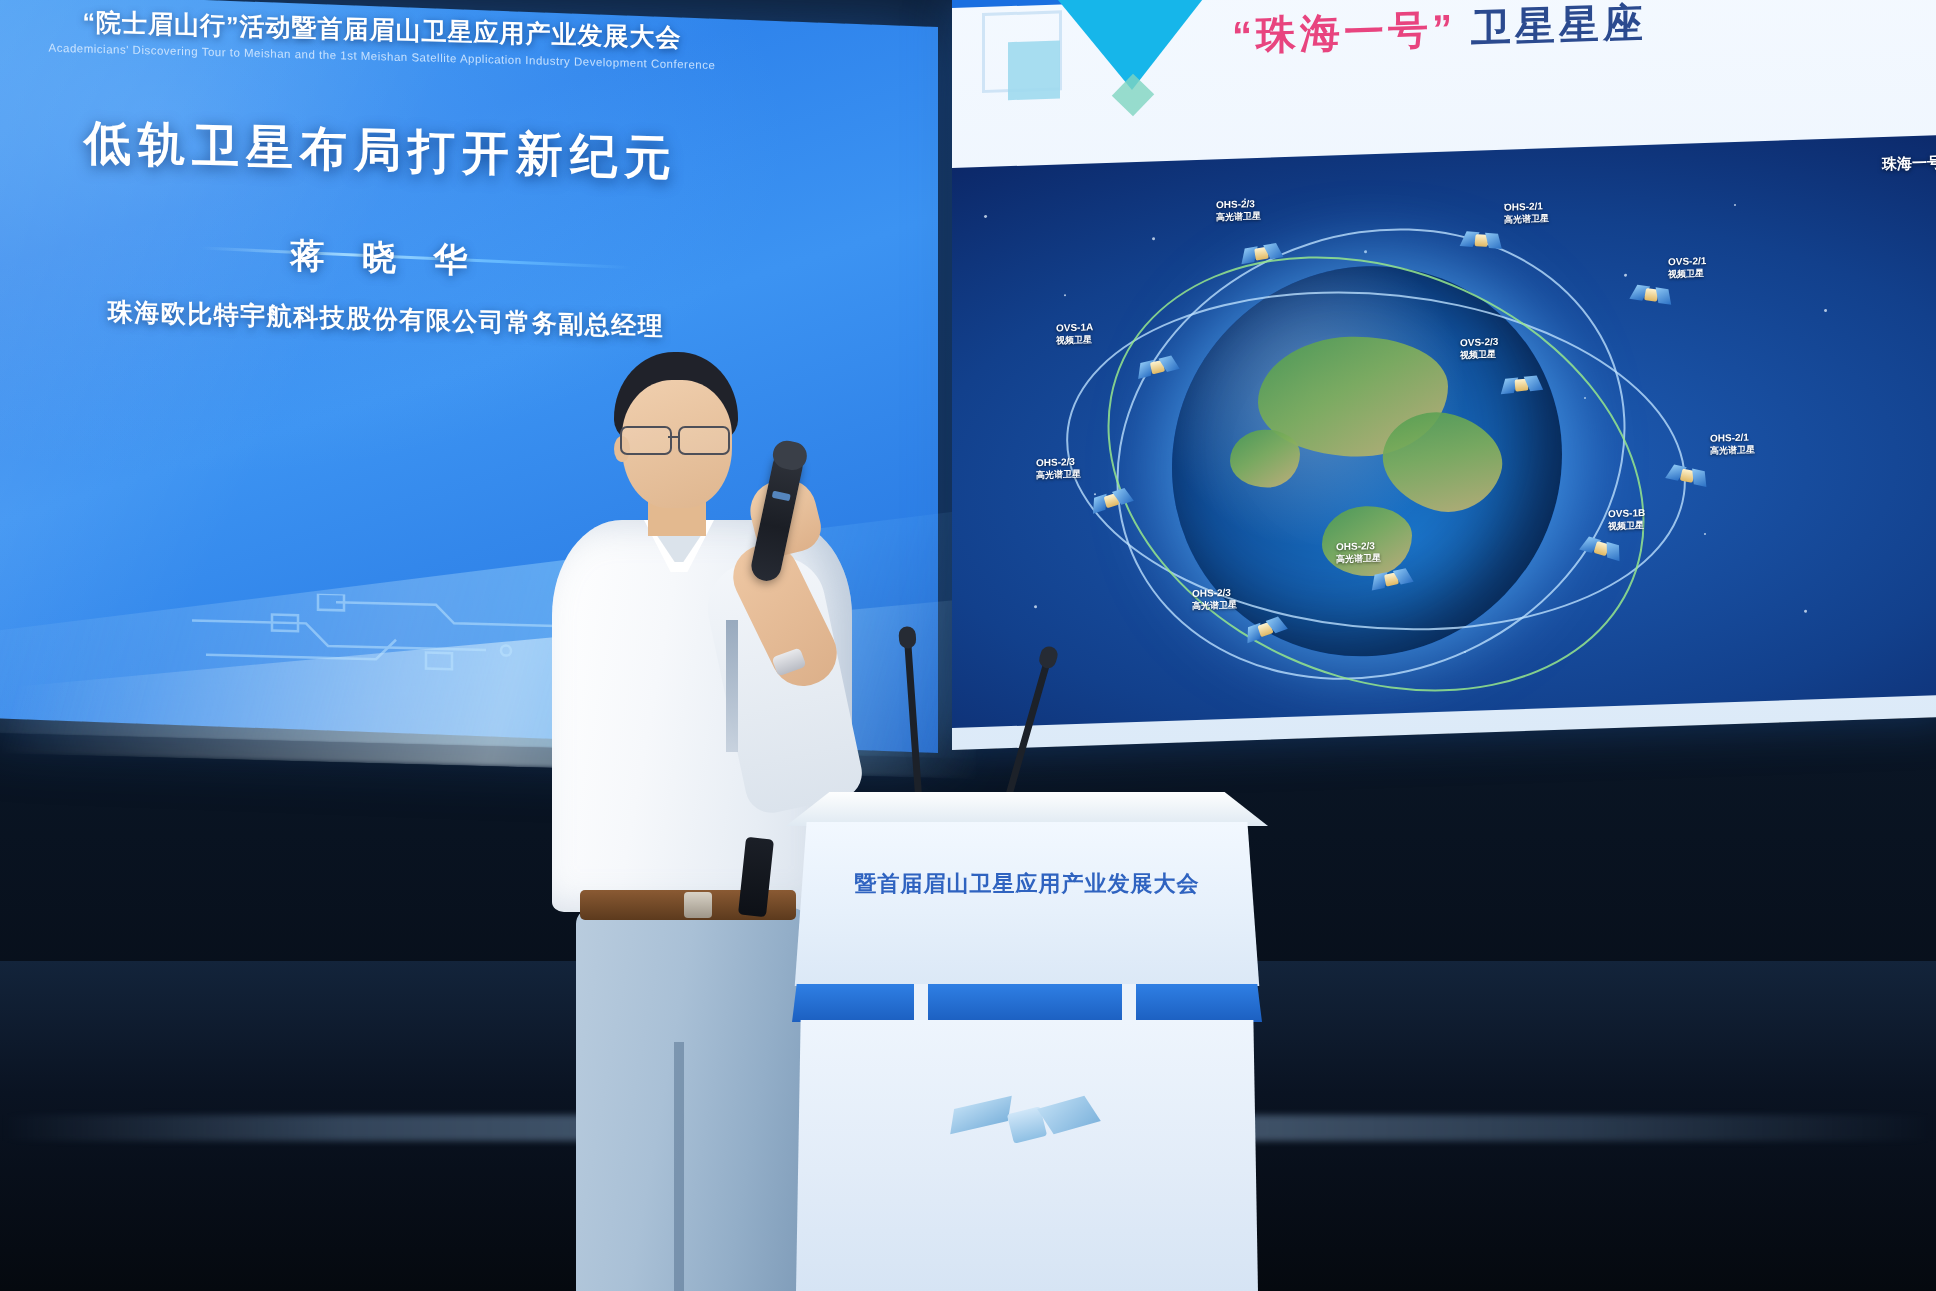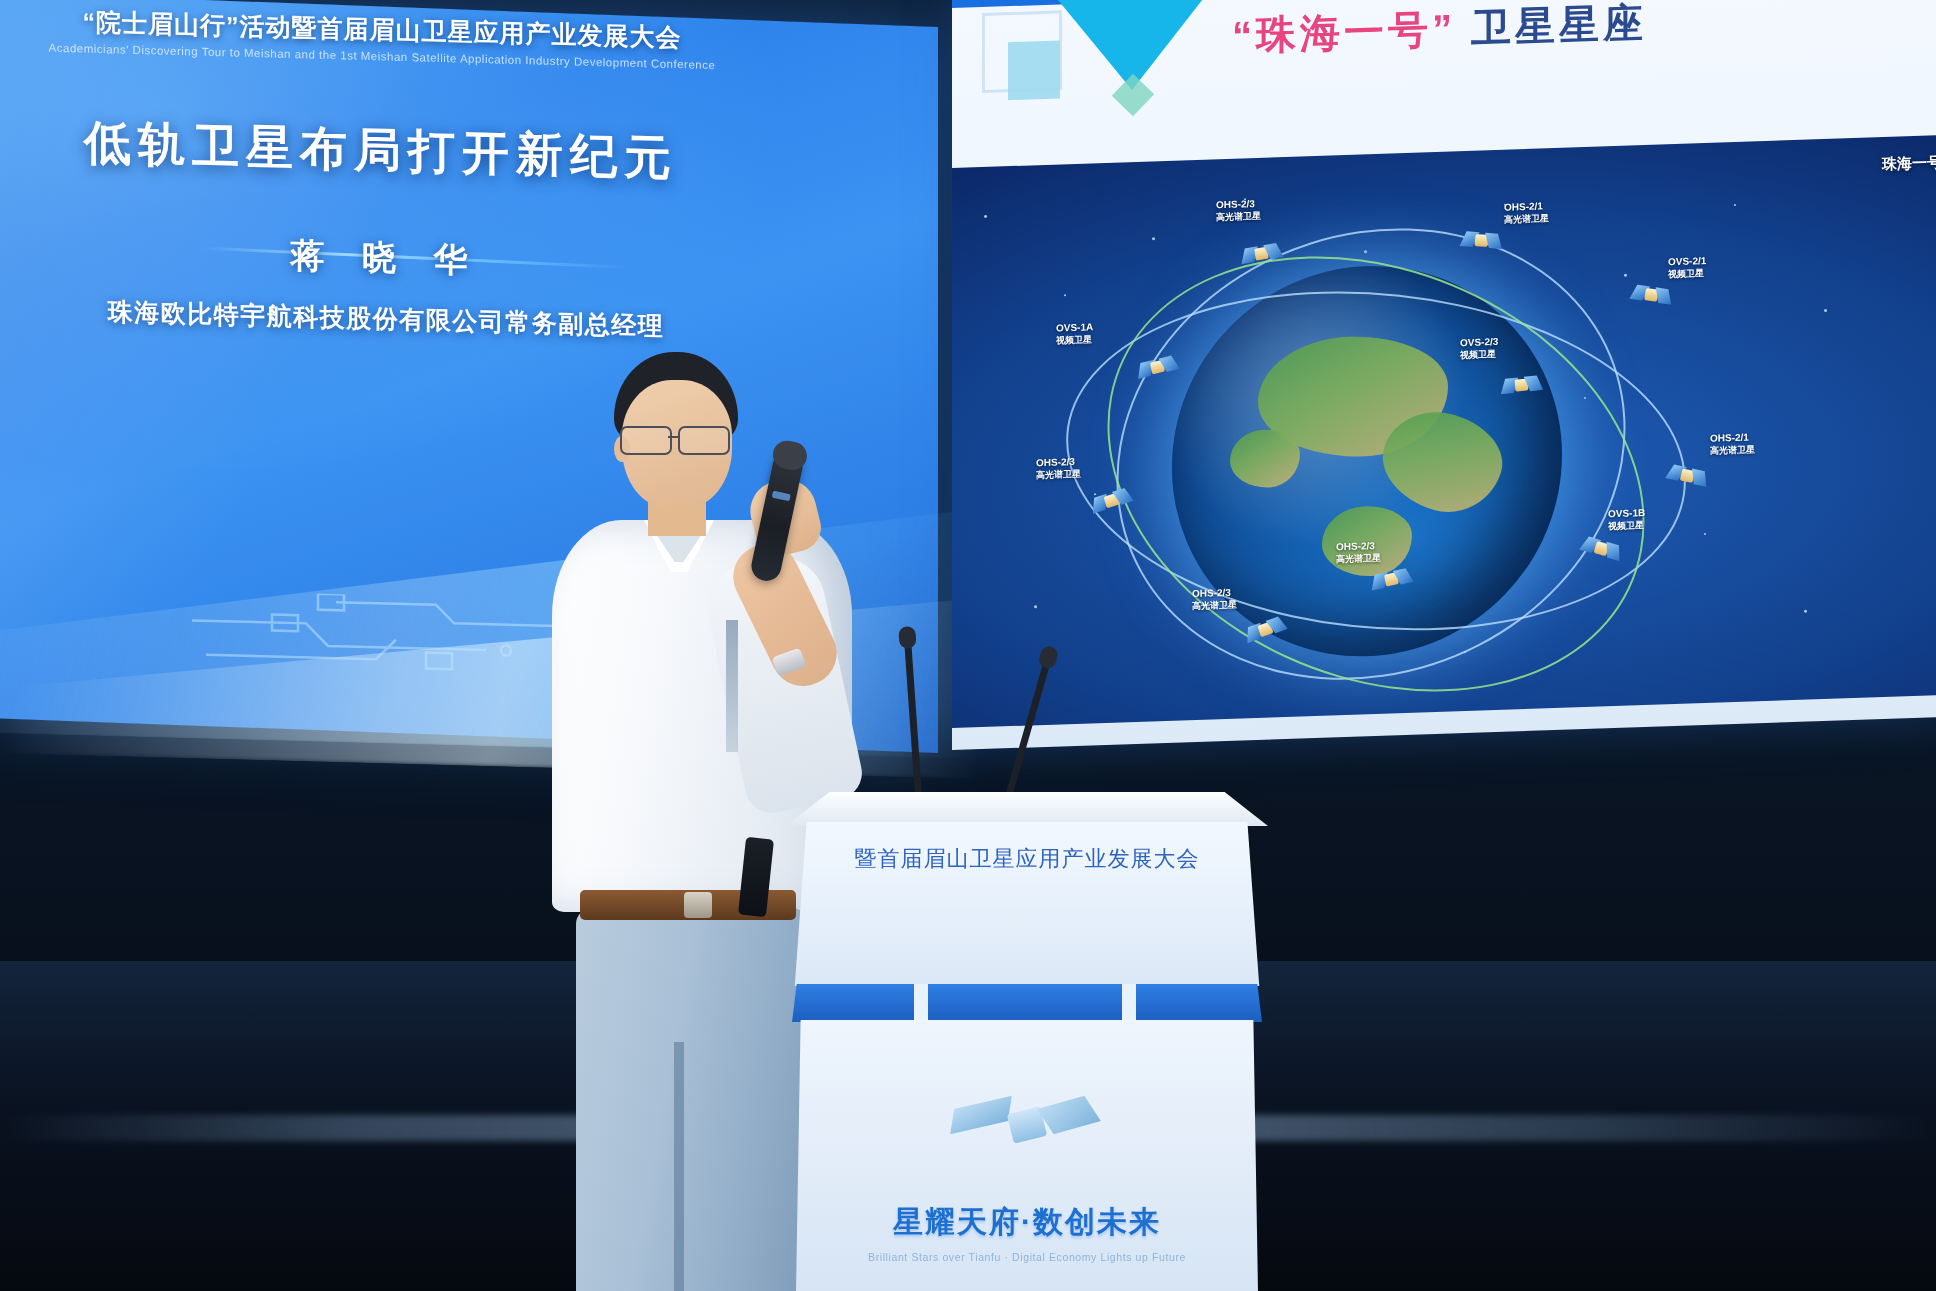--- a/index.html
+++ b/index.html
@@ -103,21 +103,21 @@
   
   .podium{position:absolute;left:786px;top:792px;width:482px;height:500px;}
   .pod-top{position:absolute;left:0;top:0;width:482px;height:34px;
       background:linear-gradient(180deg,#fdfefe,#dfe9f2);
       clip-path:polygon(9% 0%,91% 0%,100% 100%,0% 100%);box-shadow:0 2px 6px rgba(0,0,0,.2);}
   .pod-face{position:absolute;left:4px;top:30px;width:474px;height:164px;
       background:linear-gradient(180deg,#f2f8ff 0%,#e6f0fb 55%,#dbe8f6 100%);
       clip-path:polygon(3.5% 0%,96.5% 0%,99% 100%,1% 100%);}
   .pod-sign{position:absolute;left:0;top:22px;width:474px;text-align:center;color:#2f63c0;}
   .pod-sign .l1{font-size:22px;font-weight:700;letter-spacing:2px;}
-  .pod-sign .l2{font-size:22px;font-weight:400;letter-spacing:1px;margin-top:0;}
+  .pod-sign .l2{font-size:22px;font-weight:700;letter-spacing:1px;margin-top:25px;}
   .pod-band{position:absolute;left:6px;top:192px;width:470px;height:38px;
       background:linear-gradient(180deg,#2f7fe4,#1c5fc0);
       clip-path:polygon(1% 0%,99% 0%,100% 100%,0% 100%);}
   .pod-band .slot{position:absolute;top:0;bottom:0;width:14px;background:#eaf2fb;}
   .pod-lower{position:absolute;left:10px;top:228px;width:462px;height:272px;
       background:linear-gradient(180deg,#eef5fd 0%,#e2ecf8 55%,#d6e4f4 100%);
       clip-path:polygon(1% 0%,99% 0%,100% 100%,0% 100%);}
   .pod-sat{position:absolute;left:50%;top:56px;transform:translateX(-50%);width:150px;height:96px;}
   .pod-sat .sbody{position:absolute;left:58px;top:34px;width:34px;height:30px;
       background:linear-gradient(180deg,#cfe6f8,#8fc0e4);border-radius:3px;transform:rotate(-14deg);}
@@ -408,20 +408,16 @@
     <div class="pod-band">
       <span class="slot" style="left:122px;"></span>
       <span class="slot" style="left:330px;"></span>
     </div>
     <div class="pod-lower">
       <div class="pod-sat">
         <span class="sw l"></span>
           <span class="sbody"></span>
           <span class="sw r"></span>
       </div>
-      <div class="pod-slogan">
-        <div class="cn">星耀天府·数创未来</div>
-        <div class="en">Brilliant Stars over Tianfu · Digital Economy Lights up Future</div>
-      </div>
     </div>
   </div>
 
 </div>
 
 </body></html>

